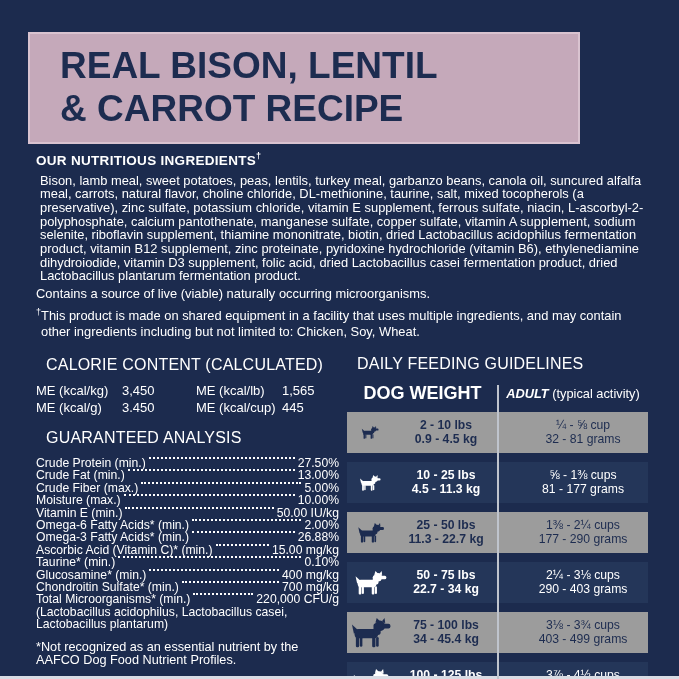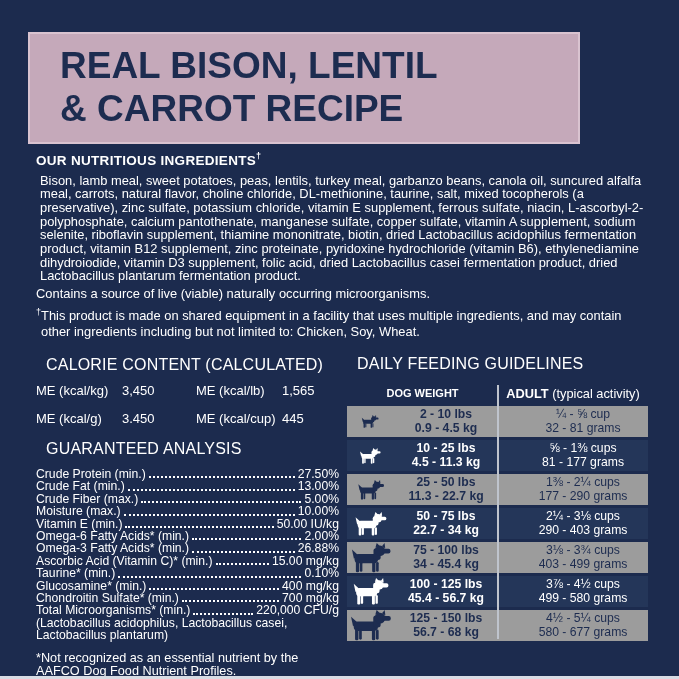--- a/index.html
+++ b/index.html
@@ -16,40 +16,40 @@
   .ingredients h2{margin:0 0 6px 0;font-size:13.5px;font-weight:bold;letter-spacing:.3px;}
   .ingredients h2 sup{font-size:9px;}
   .ing-body{margin:4px;font-size:12.9px;line-height:13.7px;}
   .contains-note{margin:3px 0 0 0;font-size:12.9px;line-height:13.7px;}
   .shared-note{margin:3px 0 0 0;font-size:12.9px;line-height:16px;
                padding-left:5px;text-indent:-5px;}
   .shared-note sup{font-size:9px;}
   
   .left-col{position:absolute;left:36px;top:346px;width:303px;}
   .left-col h3,.right-col h3{margin:10px;font-size:16px;font-weight:normal;letter-spacing:.2px;}
-  .cal-grid{display:grid;grid-template-columns:160px 1fr;margin-top:5px;row-gap:15px;}
+  .cal-grid{display:grid;grid-template-columns:160px 1fr;margin-top:5px;row-gap:4px;}
   .cal-entry{display:flex;font-size:13px;line-height:13px;}
   .cal-label{width:86px;}
   .cal-value{}
   .ga-heading{margin-top:15px !important;}
   .ga-rows{margin-top:5px;}
-  .ga-row{display:flex;align-items:flex-end;font-size:12.2px;line-height:12.4px;}
+  .ga-row{display:flex;align-items:flex-start;font-size:12.2px;line-height:12.4px;}
   .ga-dots{flex:1;border-bottom:2px dotted #ffffff;margin:0 3px 2px 3px;min-width:8px;}
   .ga-value{white-space:nowrap;}
   .ga-paren{margin:0;font-size:12.2px;line-height:12.4px;}
   .ga-footnote{margin:10px 0 0 0;font-size:12.7px;line-height:13.5px;width:292px;}
   
   .right-col{position:absolute;left:347px;top:345px;width:301px;}
   .ft-table{position:relative;margin-top:4px;width:301px;}
   .ft-divider{position:absolute;left:150px;top:2px;bottom:2px;width:2px;background:#bfc4cd;z-index:2;}
   .ft-header{display:flex;height:20px;align-items:center;}
-  .ft-header .h-weight{width:151px;text-align:center;font-size:11px;font-weight:bold;}
+  .ft-header .h-weight{width:151px;text-align:center;font-size:18px;font-weight:bold;}
   .ft-header .h-adult{flex:1;text-align:center;font-size:12.8px;}
-  .ft-header .h-adult b{font-weight:bold;}
-  .ft-row{display:flex;align-items:center;height:31px;margin-top:3px;}
+  .ft-header .h-adult b{font-weight:bold;font-style:italic;}
+  .ft-row{display:flex;align-items:center;height:41px;margin-top:9px;}
   .ft-row:nth-of-type(odd){background:#9c9c9c;color:#1d2c50;}
   .ft-row:nth-of-type(even){background:#243659;color:#ffffff;}
   .ft-icon{width:47px;display:flex;justify-content:center;align-items:flex-end;}
   .ft-icon svg{display:block;}
   .ft-weight{width:104px;text-align:center;font-weight:bold;font-size:12.2px;line-height:13.8px;}
   .ft-adult{flex:1;text-align:center;font-size:12.2px;line-height:13.8px;padding-left:20px;}
   [data-dog="chihuahua"] svg{height:13px;}
   [data-dog="french-bulldog"] svg{height:16px;}
   [data-dog="terrier"] svg{height:20px;}
   [data-dog="pit-bull"] svg{height:24px;}

